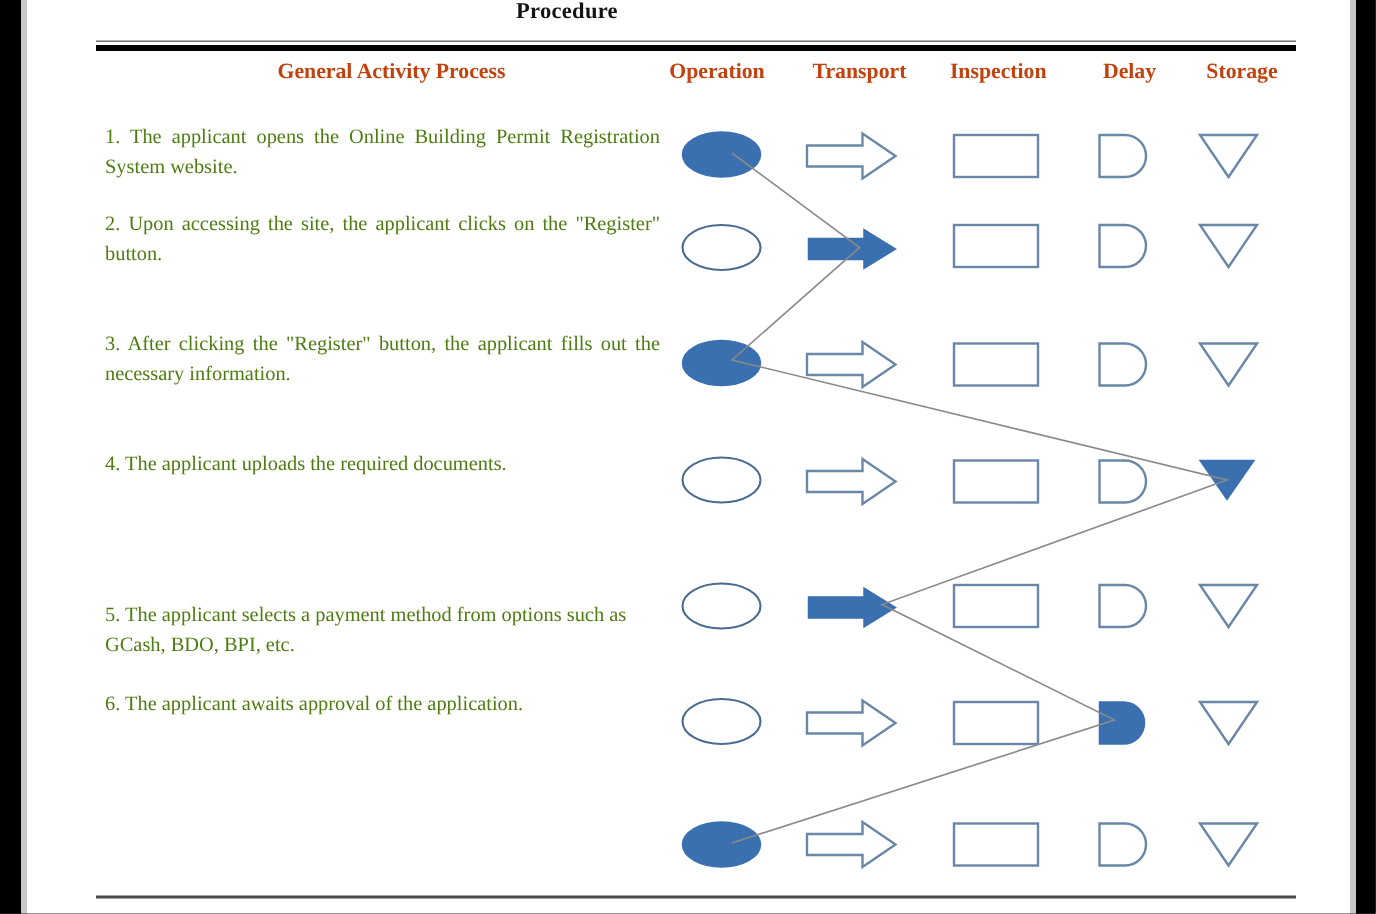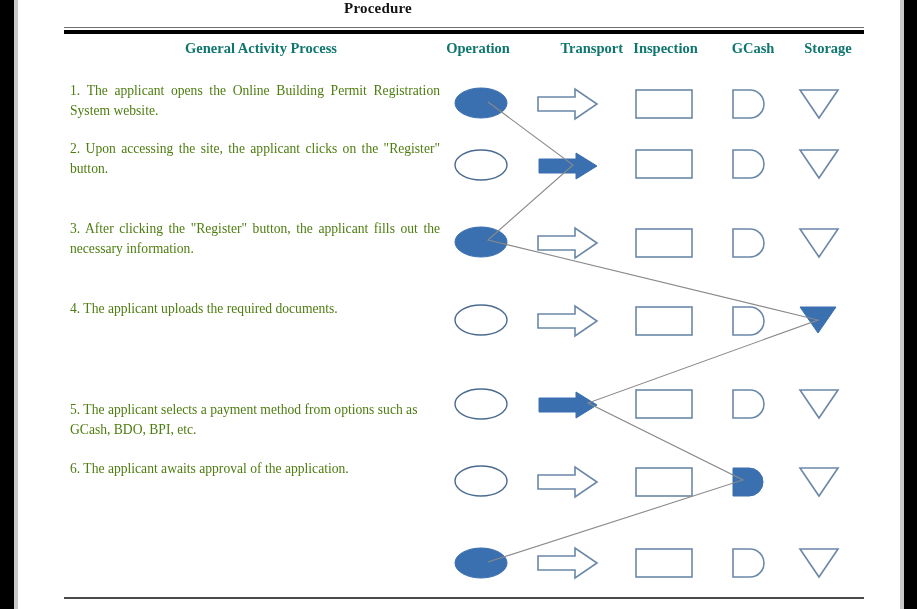--- a/index.html
+++ b/index.html
@@ -86,27 +86,27 @@
     position: absolute;
     left: 0;
     top: 40px;
     width: 882px;
     height: 22px;
   }
   .h-cell {
     position: absolute;
     font-size: 14.5px;
     font-weight: bold;
-    color: #0f766e;
+    color: #c2410c;
     white-space: nowrap;
     text-align: center;
   }
   .h-activity { left: 68px; width: 350px; }
   .h-op       { left: 410px; width: 100px; }
-  .h-tr       { left: 505px; width: 100px; text-align: right; }
+  .h-tr       { left: 505px; width: 100px; }
   .h-in       { left: 595px; width: 105px; }
   .h-de       { left: 700px; width: 70px; }
   .h-st       { left: 765px; width: 90px; }
 
   
   .proc {
     position: absolute;
     left: 52px;
     width: 370px;
     font-size: 13.6px;
@@ -148,21 +148,21 @@
 
     <div class="rule-thin-top"></div>
     <div class="rule-thick"></div>
     <div class="rule-bottom"></div>
 
     <div class="header">
       <div class="h-cell h-activity">General Activity Process</div>
       <div class="h-cell h-op">Operation</div>
       <div class="h-cell h-tr">Transport</div>
       <div class="h-cell h-in">Inspection</div>
-      <div class="h-cell h-de">GCash</div>
+      <div class="h-cell h-de">Delay</div>
       <div class="h-cell h-st">Storage</div>
     </div>
 
     <div class="proc" style="top:81px;">1. The applicant opens the Online Building Permit Registration System website.</div>
     <div class="proc" style="top:139px;">2. Upon accessing the site, the applicant clicks on the "Register" button.</div>
     <div class="proc" style="top:219px;">3. After clicking the "Register" button, the applicant fills out the necessary information.</div>
     <div class="proc noj" style="top:299px;">4. The applicant uploads the required documents.</div>
     <div class="proc noj" style="top:382px;margin-top:18px;">5. The applicant selects a payment method from options such as GCash, BDO, BPI, etc.</div>
     <div class="proc" style="top:459px;">6. The applicant awaits approval of the application.</div>
 

